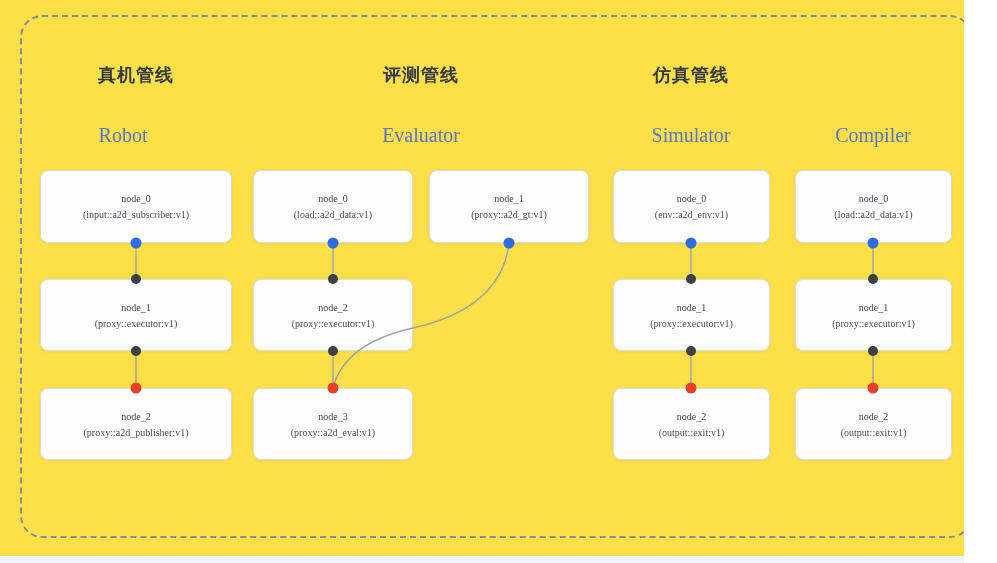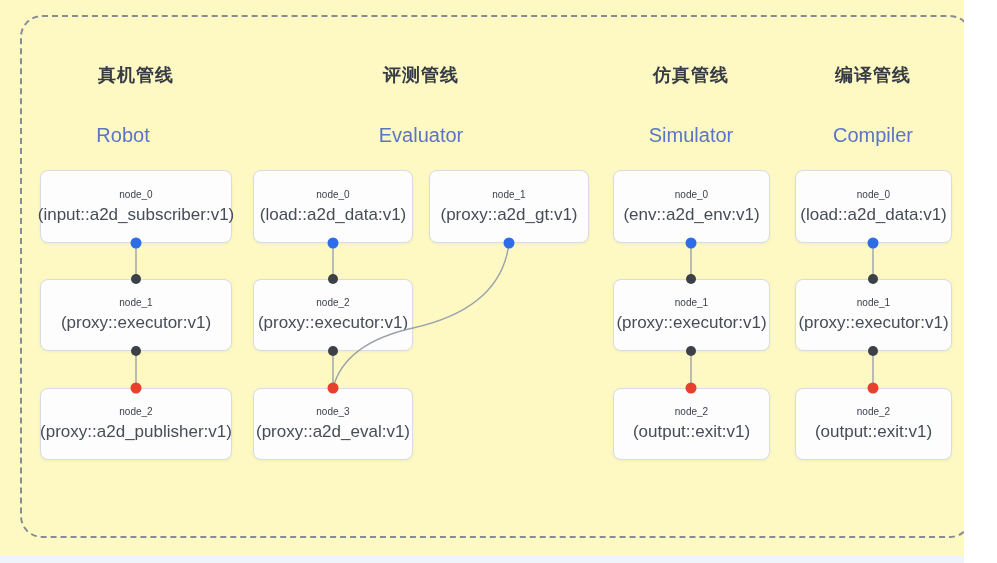--- a/index.html
+++ b/index.html
@@ -1,19 +1,19 @@
 <!DOCTYPE html>
 <html><head>
 <meta charset="utf-8">
 <style>
   html,body { margin:0; padding:0; }
   .stage {
     position:relative; width:964px; height:563px;
-    background:#fef9c3; overflow:hidden;
-    font-family:Liberation Sans, sans-serif;
+    background:#fde047; overflow:hidden;
+    font-family:Liberation Serif, serif;
   }
   .bottom-strip {
     position:absolute; left:0; bottom:0; width:997px; height:7px;
     background:#eff3fa;
   }
   .frame {
     position:absolute; left:20px; top:15px; width:948px; height:519px;
     border:2px dashed #868c96; border-radius:22px;
   }
   .zh-title {
@@ -25,21 +25,21 @@
     font-size:20px; color:#5a74c8;
   }
   .card {
     position:absolute; box-sizing:border-box;
     background:#fdfdfe; border:1px solid #d8dce3; border-radius:8px;
     box-shadow:0 1px 3px rgba(60,70,100,.07);
     display:flex; flex-direction:column; align-items:center; justify-content:center;
     gap:5px; text-align:center;
   }
   .card .nm { font-size:10px; color:#3a3f49; }
-  .card .dt { font-size:17px; color:#474c56; }
+  .card .dt { font-size:10px; color:#474c56; }
   svg.wires { position:absolute; left:0; top:0; pointer-events:none; }
   
   .col-robot  { left:40px;  width:192px; }
   .col-eval   { left:253px; width:160px; }
   .col-evalgt { left:429px; width:160px; }
   .col-sim    { left:613px; width:157px; }
   .col-comp   { left:795px; width:157px; }
   .row0 { top:170px; height:73px; }
   .row1 { top:279px; height:72px; }
   .row2 { top:388px; height:72px; }
@@ -47,21 +47,20 @@
 </head>
 <body>
 
 <div class="stage">
   <div class="bottom-strip"></div>
   <div class="frame"></div>
 
   <div class="zh-title" style="left:36px;width:200px;">真机管线</div>
   <div class="zh-title" style="left:253px;width:336px;">评测管线</div>
   <div class="zh-title" style="left:611px;width:160px;">仿真管线</div>
-  <div class="zh-title" style="left:793px;width:160px;">编译管线</div>
 
   <div class="en-title" style="left:23px;width:200px;">Robot</div>
   <div class="en-title" style="left:253px;width:336px;">Evaluator</div>
   <div class="en-title" style="left:793px;width:160px;">Compiler</div>
   <div class="en-title" style="left:611px;width:160px;">Simulator</div>
 
   <div class="card col-robot row0">
     <div class="nm">node_0</div>
     <div class="dt">(input::a2d_subscriber:v1)</div>
   </div>

